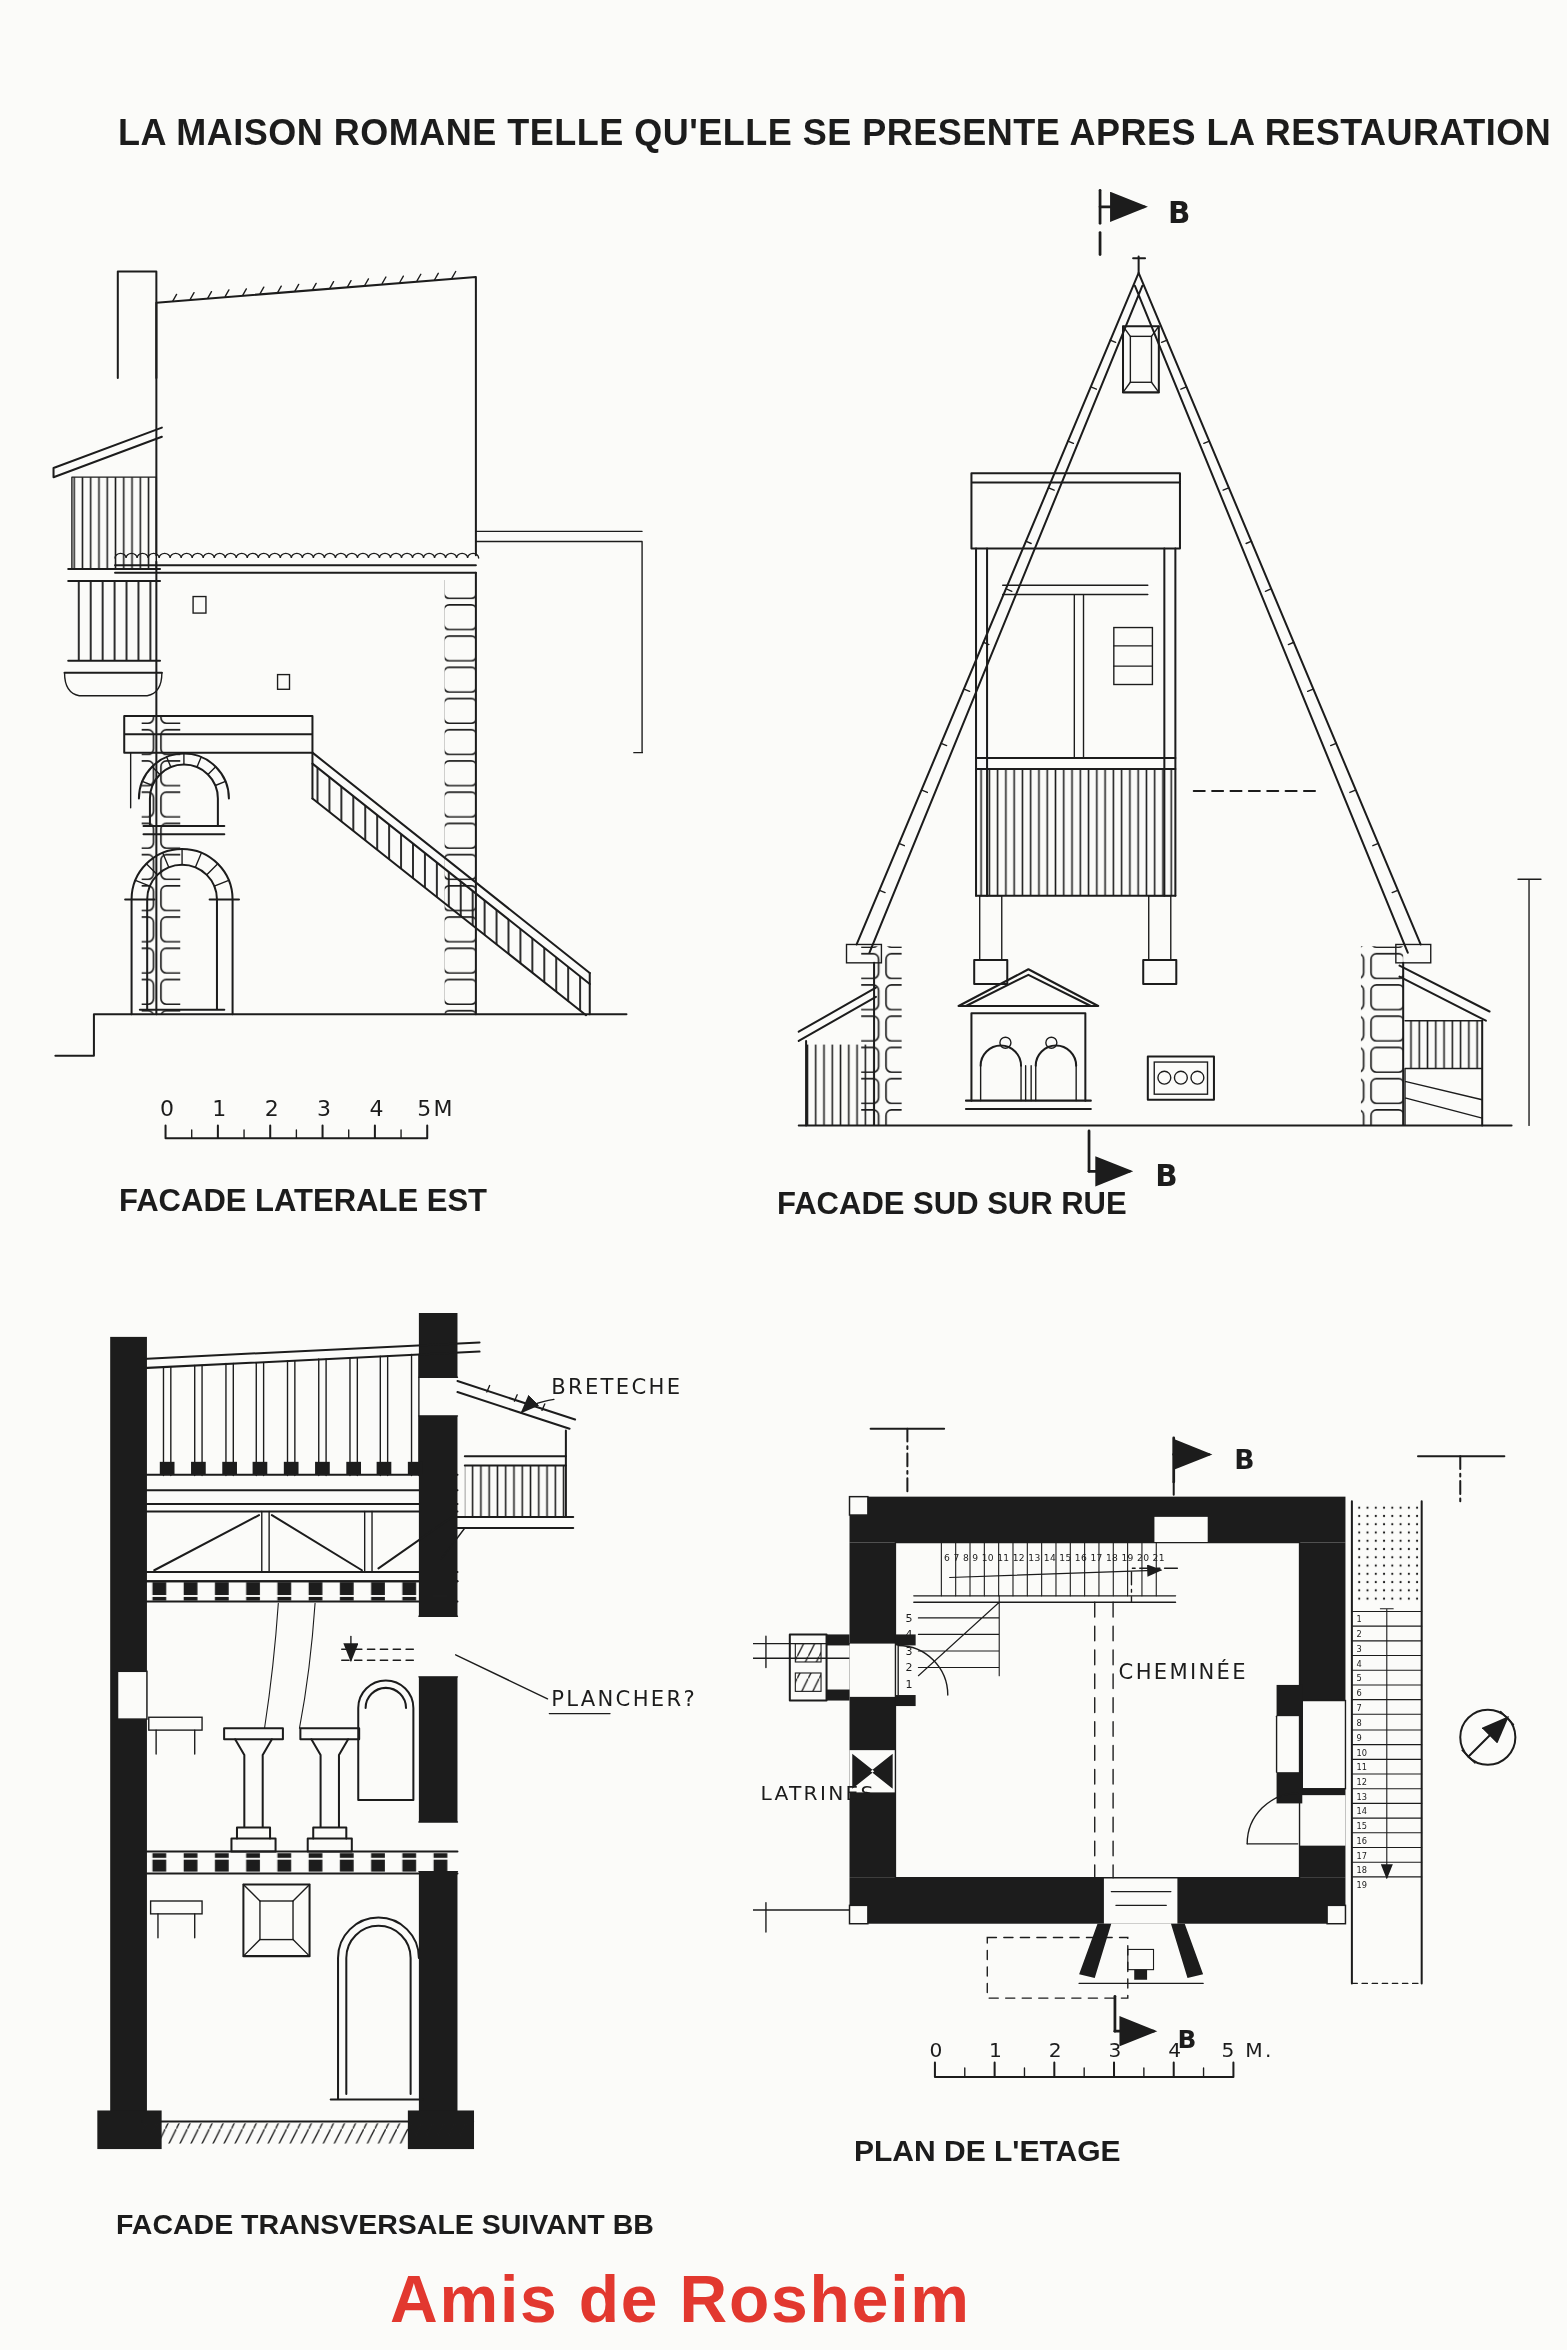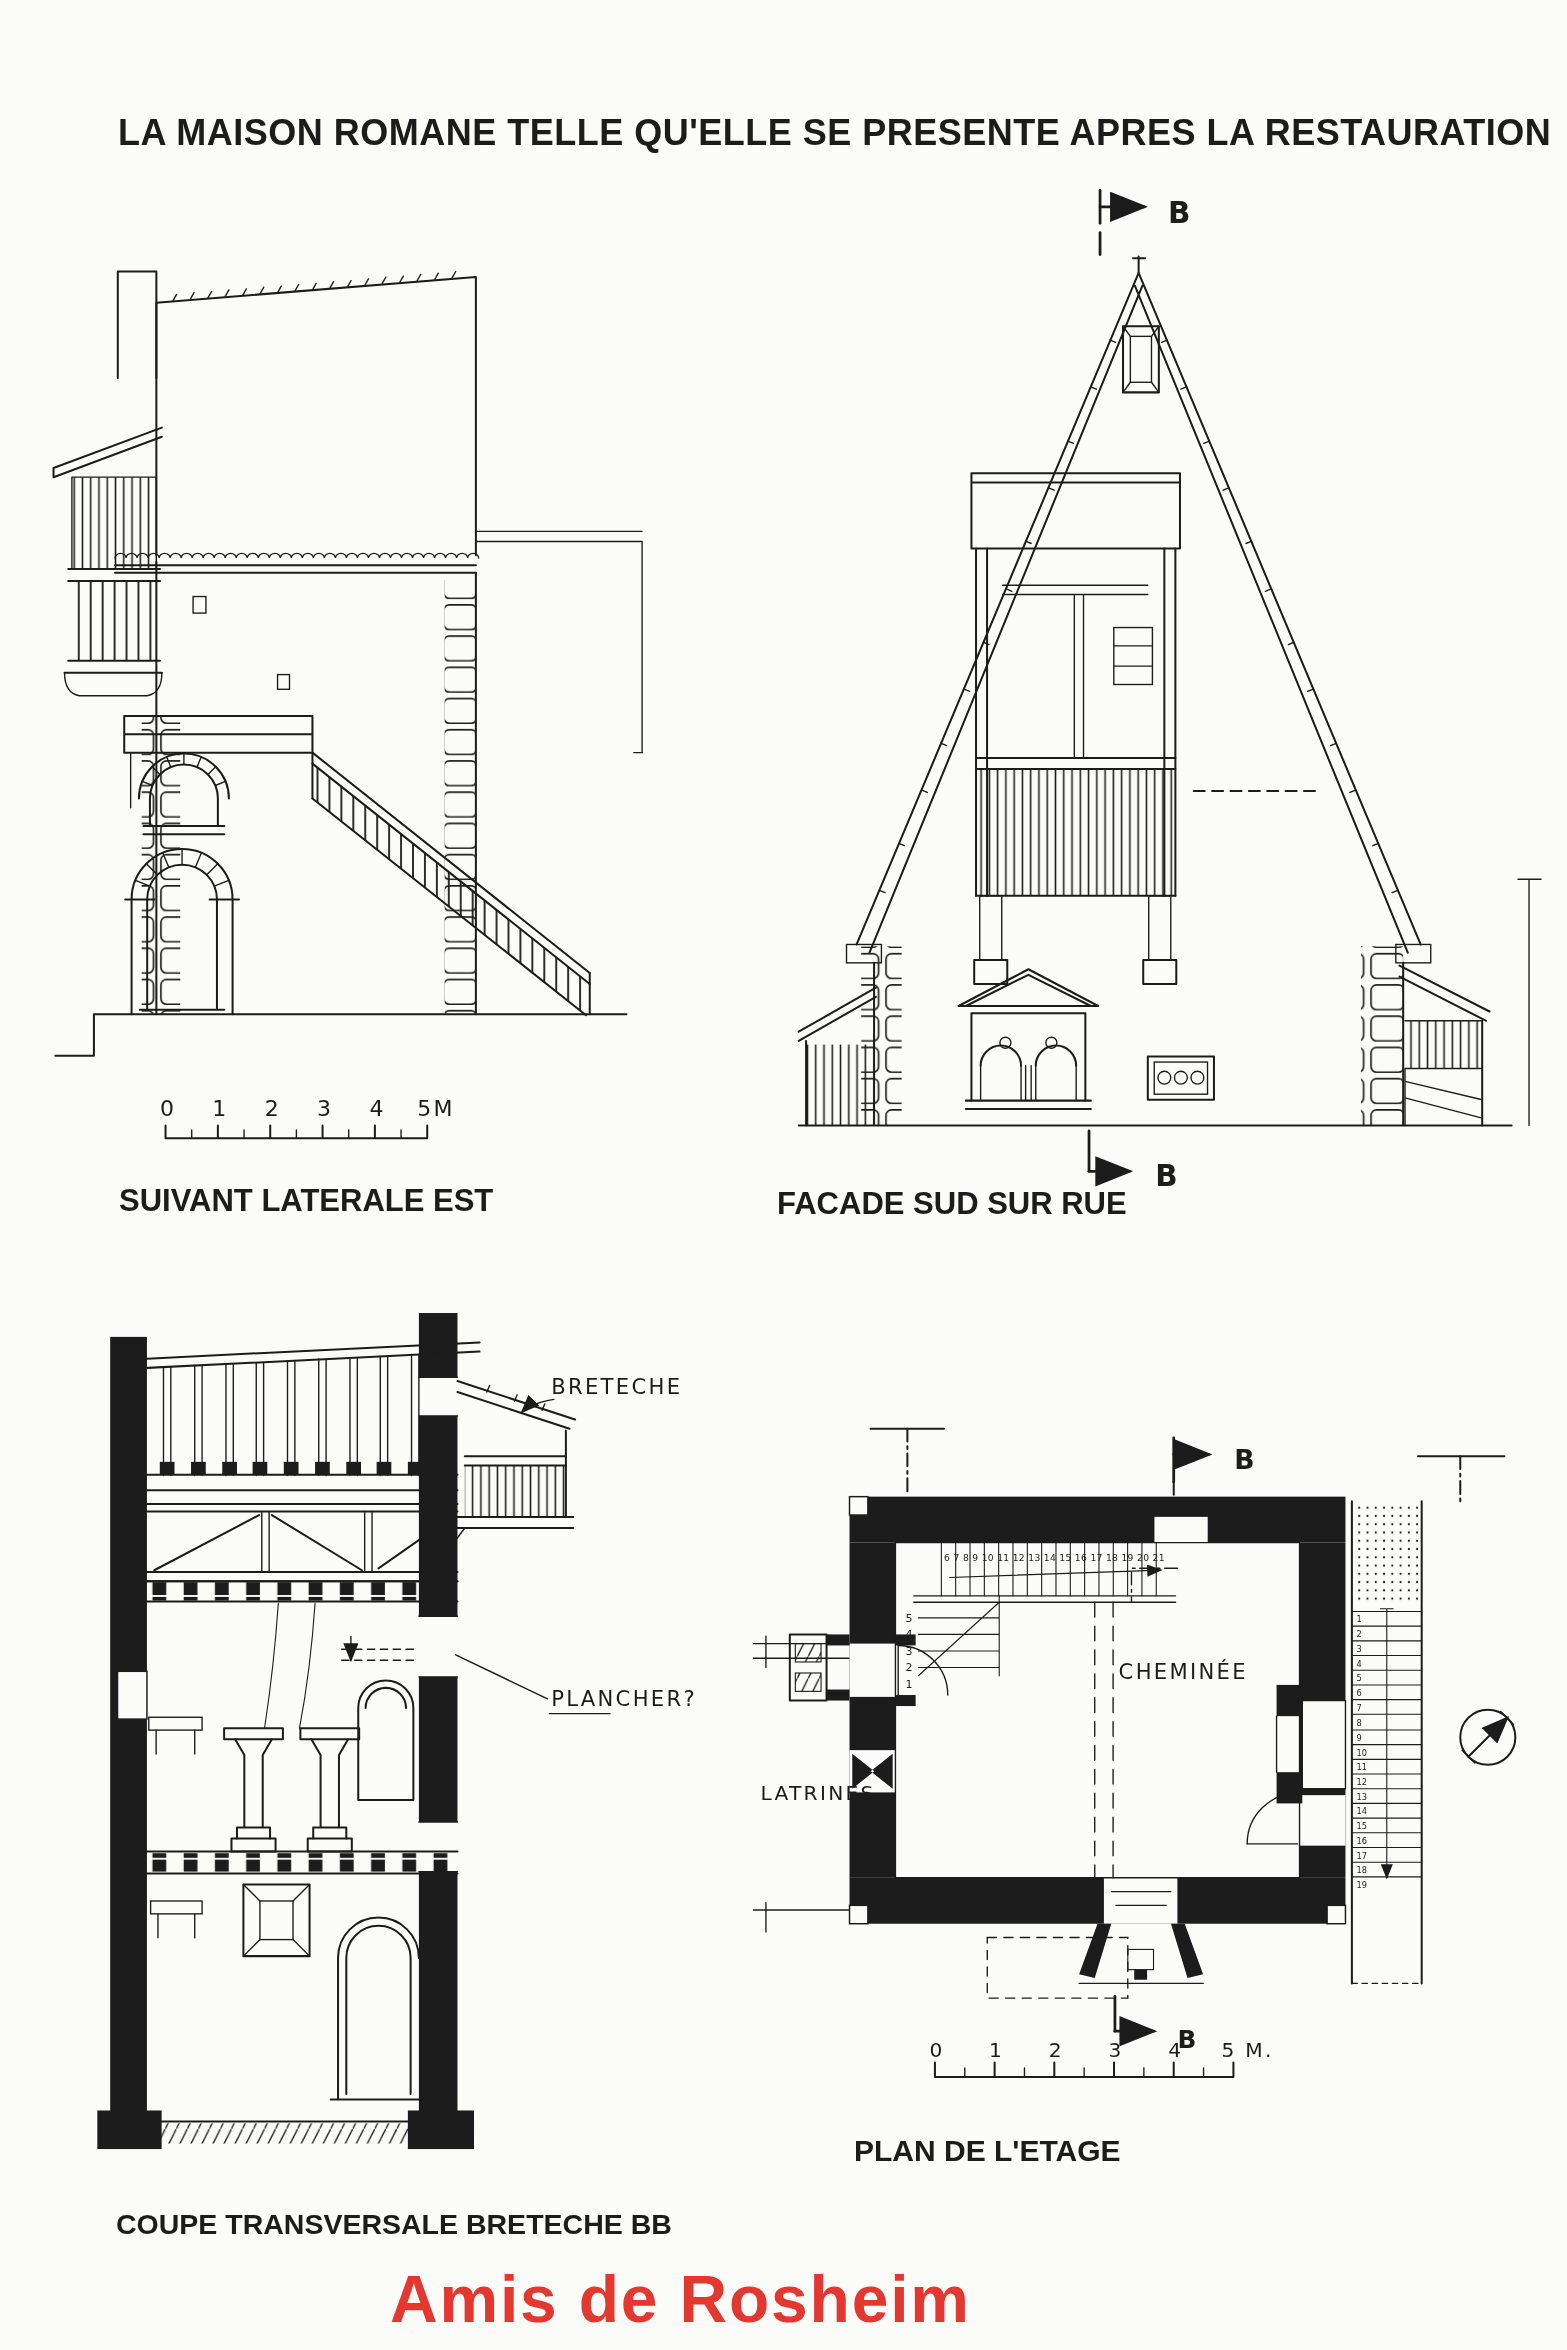--- a/index.html
+++ b/index.html
@@ -440,20 +440,20 @@
       <path class="ln15" d="M230.5,722 V712 M295.5,722 V712 M360.5,722 V712 M425.5,722 V712 M490.5,722 V712"></path>
       <text class="hand" x="192" y="700" font-size="22">0</text>
       <text class="hand" x="257" y="700" font-size="22">1</text>
       <text class="hand" x="322" y="700" font-size="22">2</text>
       <text class="hand" x="387" y="700" font-size="22">3</text>
       <text class="hand" x="452" y="700" font-size="22">4</text>
       <text class="hand" x="510" y="700" font-size="22">5 M.</text>
     </g>
   </svg>
 
-  <div class="abs cap cap-est">SUIVANT LATERALE EST</div>
+  <div class="abs cap cap-est">FACADE LATERALE EST</div>
   <div class="abs cap cap-sud">FACADE SUD SUR RUE</div>
-  <div class="abs cap cap-coupe">COUPE TRANSVERSALE BRETECHE BB</div>
+  <div class="abs cap cap-coupe">FACADE TRANSVERSALE SUIVANT BB</div>
   <div class="abs cap cap-plan">PLAN DE L'ETAGE</div>
 
   <div class="abs credit">Amis de Rosheim</div>
 </div>
 
 
 </body></html>

